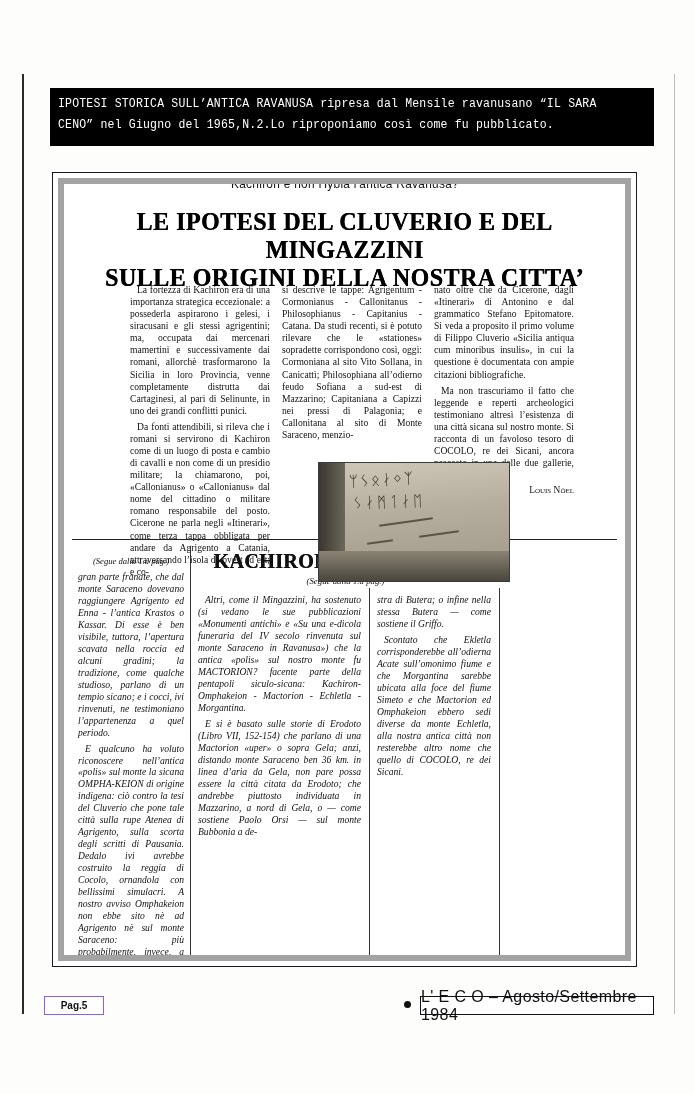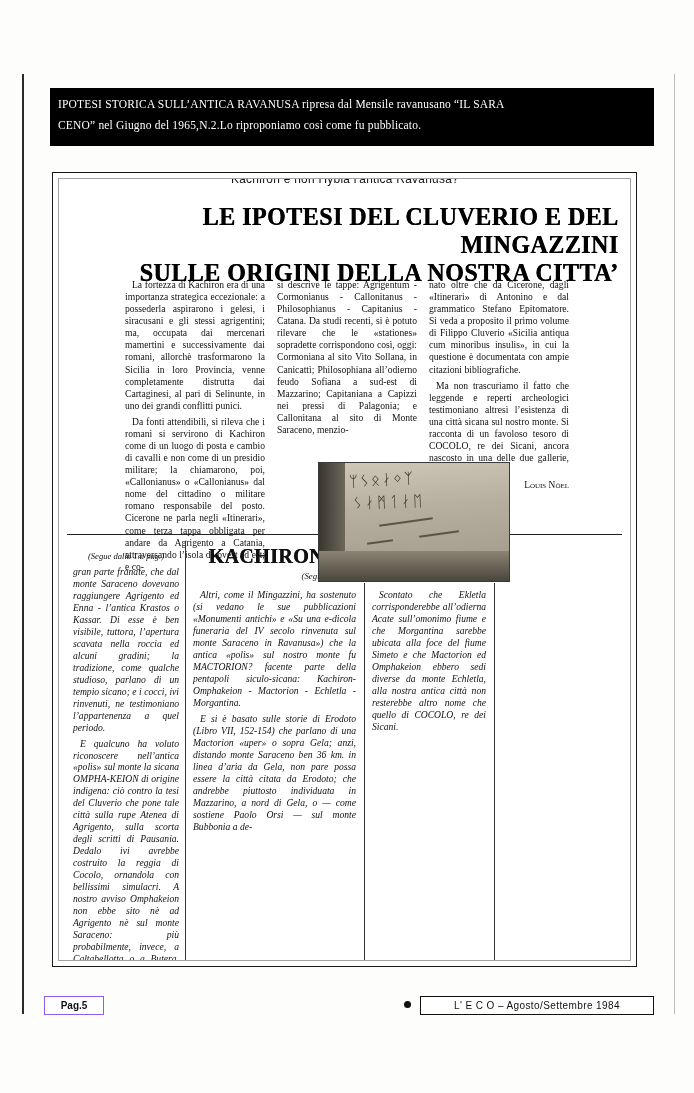--- a/index.html
+++ b/index.html
@@ -36,21 +36,21 @@
   
   .banner {
     position: absolute;
     left: 50px; top: 88px;
     width: 604px;
     height: 58px;
     background: #000;
     color: #fff;
     padding: 6px 8px 0 8px;
     box-sizing: border-box;
-    font-family: Liberation Serif, serif;
+    font-family: Liberation Mono, monospace;
     font-size: 12.5px;
     line-height: 1.65;
     letter-spacing: 0.2px;
   }
   .banner .cond {
     display: block;
     transform: scaleX(0.92);
     transform-origin: left center;
     white-space: nowrap;
   }
@@ -62,21 +62,21 @@
     width: 585px;
     height: 795px;
     border: 1px solid #1a1a1a;
     box-sizing: border-box;
     background: #fff;
   }
   .article-inner {
     position: absolute;
     left: 5px; top: 5px;
     right: 5px; bottom: 5px;
-    border: 1px solid #a3a3a3;
+    border: 6px solid #a3a3a3;
     background: #fff;
     overflow: hidden;
   }
 
   .kicker {
     position: absolute;
     left: 0; top: -10px;
     width: 100%;
     text-align: center;
   }
@@ -86,21 +86,21 @@
     font-family: "Liberation Sans", sans-serif;
     font-size: 12.5px;
     letter-spacing: 0.3px;
     color: #111;
     display: inline-block;
     transform: scaleX(0.95);
   }
 
   .headline {
     margin: 24px 0 4px 0;
-    text-align: right;
+    text-align: center;
     font-family: "Liberation Serif", serif;
     font-weight: bold;
     color: #000;
   }
   .headline .l1, .headline .l2 {
     display: block;
     font-size: 25px;
     line-height: 1.12;
     letter-spacing: 0.5px;
     transform: scaleX(0.96);
@@ -250,21 +250,21 @@
     font-weight: bold;
     display: flex; align-items: center; justify-content: center;
   }
   .foot-right {
     position: absolute;
     left: 420px; top: 996px;
     width: 232px; height: 17px;
     border: 1px solid #111;
     background: #fff;
     font-family: "Liberation Sans", sans-serif;
-    font-size: 10px;
+    font-size: 16px;
     display: flex; align-items: center; justify-content: center;
     letter-spacing: 0.4px;
   }
   .foot-dot {
     position: absolute;
     left: 404px; top: 1001px;
     width: 7px; height: 7px; border-radius: 50%;
     background: #111;
   }
 </style>
@@ -327,20 +327,21 @@
           <div class="subhead">KACHIRON E NON HYBLA</div>
           <div class="segue-c">(Segue dalla 1.a pag.)</div>
         </div>
 
         <div class="lower-col" style="left:126px; top:48px; width:163px;">
           <p>Altri, come il Mingazzini, ha sostenuto (si vedano le sue pubblicazioni «Monumenti antichi» e «Su una e-dicola funeraria del IV secolo rinvenuta sul monte Saraceno in Ravanusa») che la antica «polis» sul nostro monte fu MACTORION? facente parte della pentapoli siculo-sicana: Kachiron-Omphakeion - Mactorion - Echletla - Morgantina.</p>
           <p>E si è basato sulle storie di Erodoto (Libro VII, 152-154) che parlano di una Mactorion «uper» o sopra Gela; anzi, distando monte Saraceno ben 36 km. in linea d’aria da Gela, non pare possa essere la città citata da Erodoto; che andrebbe piuttosto individuata in Mazzarino, a nord di Gela, o — come sostiene Paolo Orsi — sul monte Bubbonia a de-</p>
         </div>
 
         <div class="lower-col" style="left:305px; top:48px; width:114px;">
+          <p class="noind">stra di Butera; o infine nella stessa Butera — come sostiene il Griffo.</p>
           <p>Scontato che Ekletla corrisponderebbe all’odierna Acate sull’omonimo fiume e che Morgantina sarebbe ubicata alla foce del fiume Simeto e che Mactorion ed Omphakeion ebbero sedi diverse da monte Echletla, alla nostra antica città non resterebbe altro nome che quello di COCOLO, re dei Sicani.</p>
         </div>
 
       </div>
     </div>
   </div>
 
   <div class="photo">
     <div class="stone"></div>
     <div class="dark-l"></div>

